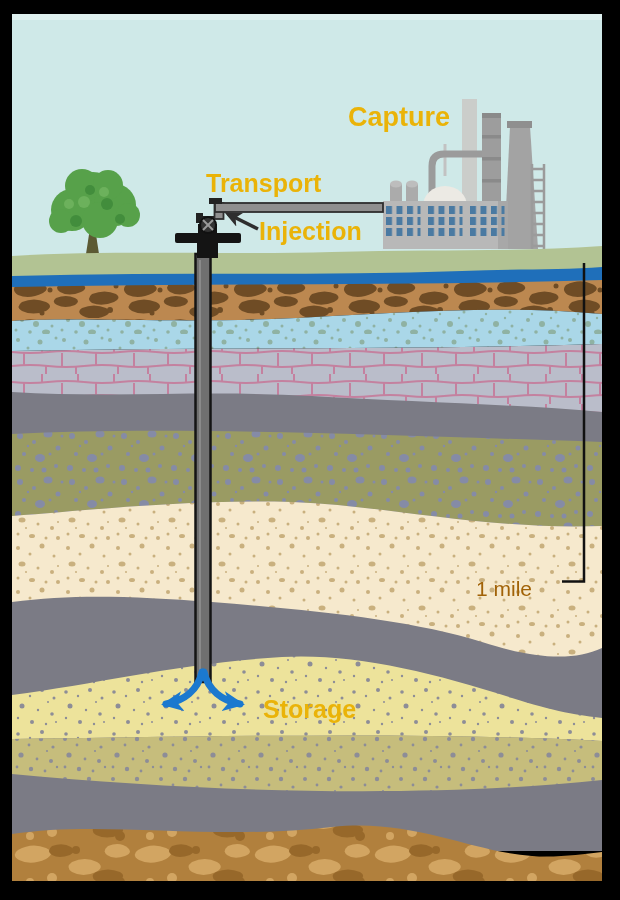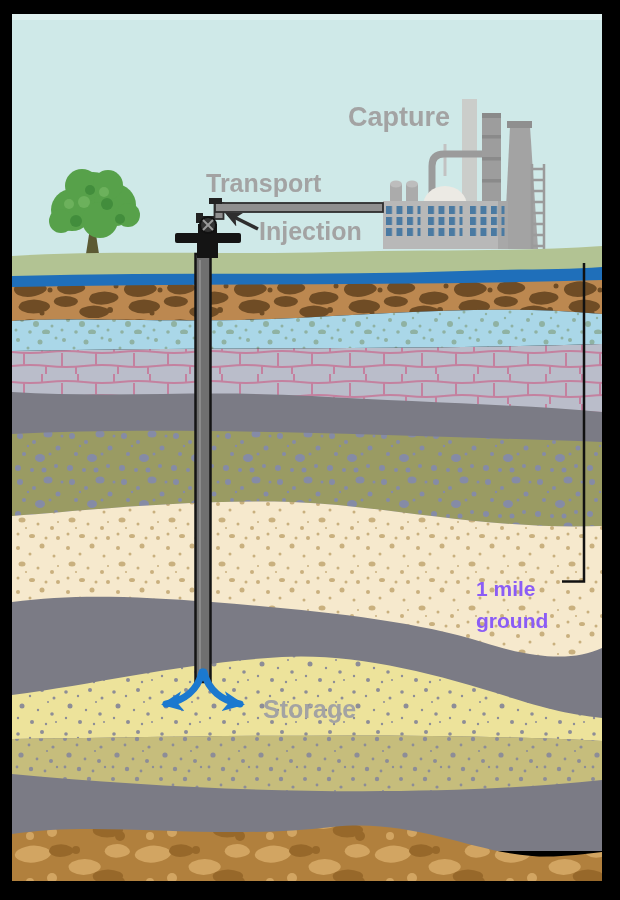--- a/index.html
+++ b/index.html
@@ -1,25 +1,25 @@
 <!DOCTYPE html>
 <html><head>
 <meta charset="utf-8">
 <style>
   html,body{margin:0;padding:0;background:#000;}
   .stage{position:relative;width:620px;height:900px;background:#000;overflow:hidden;
          font-family:"Liberation Sans",sans-serif;}
   .content{position:absolute;left:12px;top:14px;width:590px;height:867px;overflow:hidden;}
   .scene{position:absolute;left:0;top:0;}
-  .label{position:absolute;font-weight:700;color:#a3a3a3;white-space:nowrap;}
+  .label{position:absolute;font-weight:700;color:#eab308;white-space:nowrap;}
   #lbl-capture{left:336px;top:88px;font-size:27px;}
   #lbl-transport{left:194px;top:155px;font-size:25px;}
   #lbl-injection{left:247px;top:203px;font-size:25px;}
   #lbl-storage{left:251px;top:681px;font-size:25px;text-align:center;}
-  #depth-block{left:464px;top:559px;font-size:21px;line-height:32px;font-weight:700;color:#8b5cf6;position:absolute;}
+  #depth-block{left:464px;top:559px;font-size:21px;line-height:32px;font-weight:400;color:#a16207;position:absolute;}
 </style>
 </head>
 <body>
 
 <div class="stage">
   <div class="content">
 
     <svg class="scene" width="590" height="867" viewBox="0 0 590 867">
       <defs>
         <pattern id="p-soil" width="110" height="38" patternUnits="userSpaceOnUse">
@@ -310,17 +310,16 @@
       </g>
     </svg>
 
     <div class="label" id="lbl-capture">Capture</div>
     <div class="label" id="lbl-injection">Injection</div>
     <div class="label" id="lbl-transport">Transport</div>
     <div class="label" id="lbl-storage">Storage</div>
 
     <div id="depth-block">
       <div>1 mile</div>
-      <div>ground</div>
     </div>
 
   </div>
 </div>
 
 </body></html>

